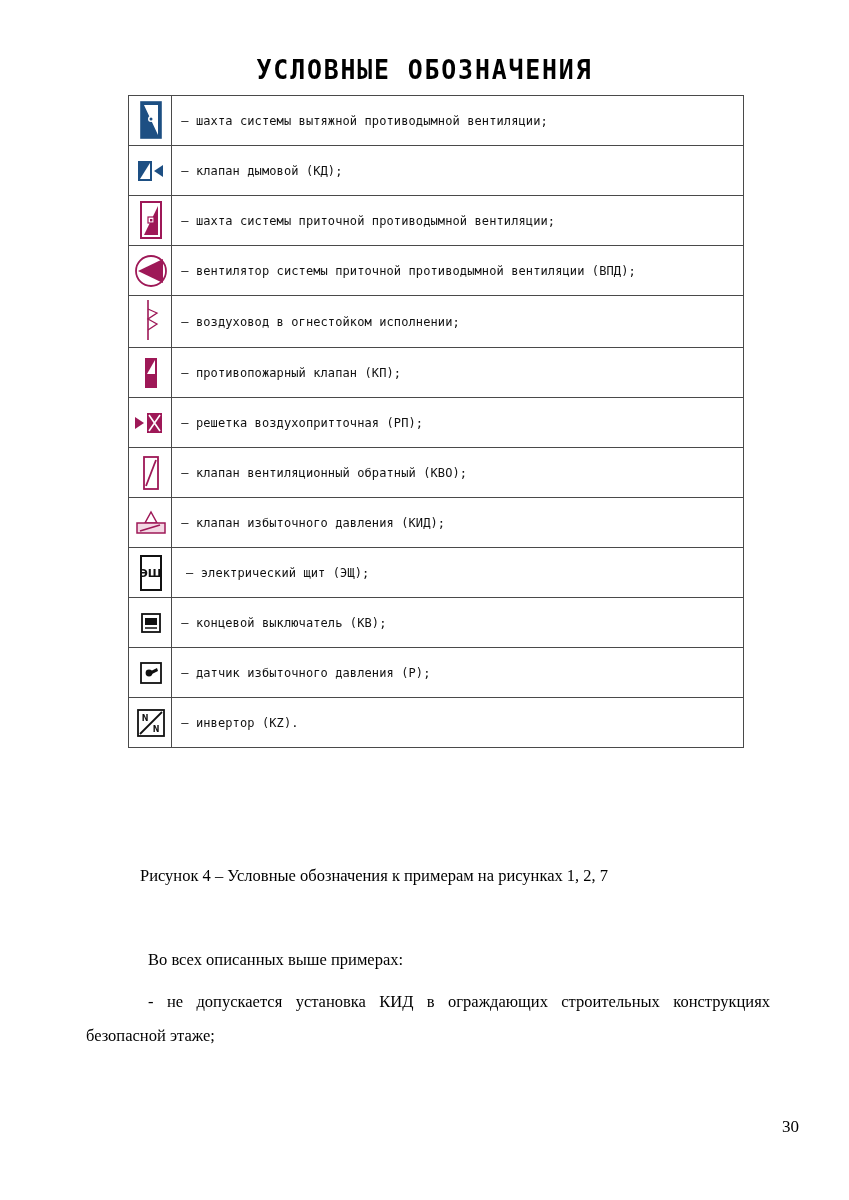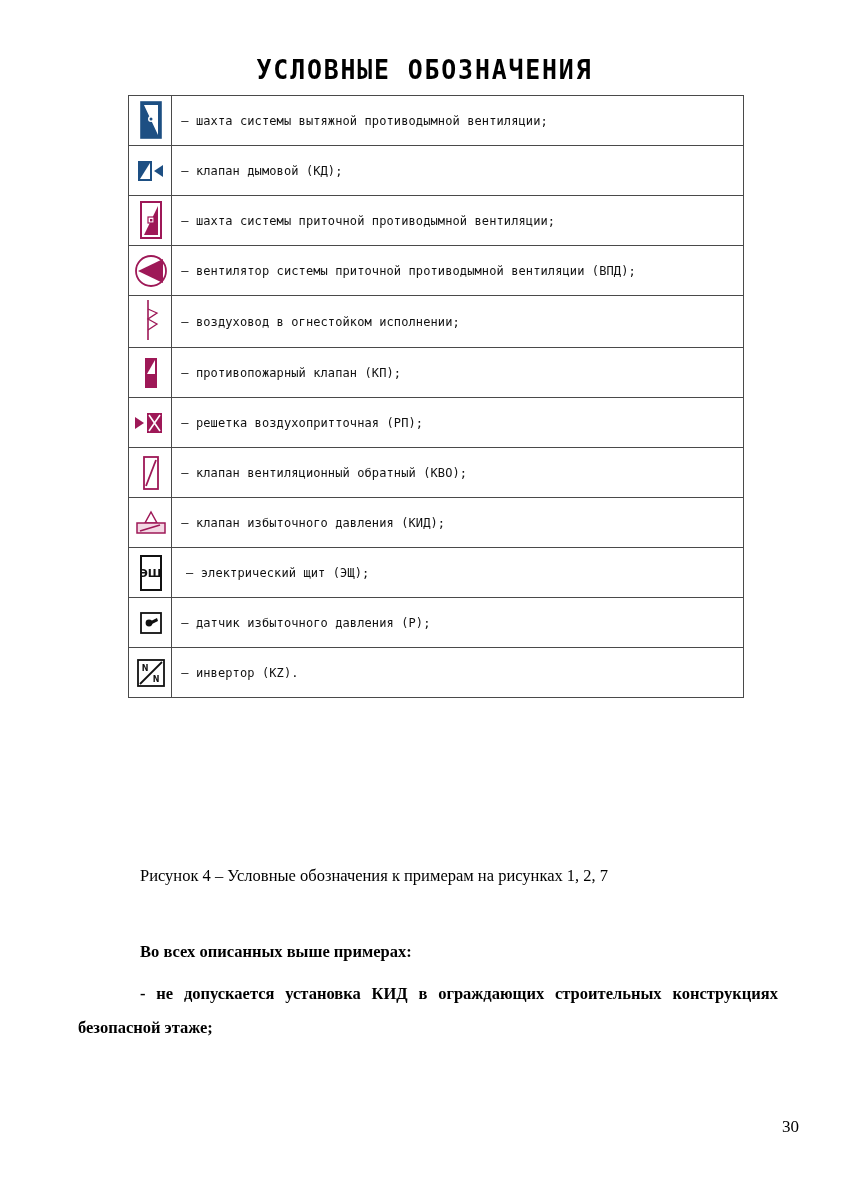--- a/index.html
+++ b/index.html
@@ -94,24 +94,23 @@
 
   .body-block {
     position: absolute;
     left: 78px;
     top: 935px;
     width: 700px;
     font-size: 16.5px;
     line-height: 34px;
   }
   .body-block p {
-    margin: 0;
+    margin: 8px;
     text-align: justify;
     text-justify: inter-word;
-    font-weight: bold;
   }
   .p-lead { text-indent: 62px; margin-bottom: 8px !important; }
   .p-item { text-indent: 62px; }
   .p-item-last { text-indent: 62px; text-align: left !important; }
 
   .page-number {
     position: absolute;
     left: 782px;
     top: 1117px;
     font-size: 17px;
@@ -249,20 +248,32 @@
             <svg width="24" height="36" viewBox="0 0 24 36">
               <rect x="2" y="1" width="20" height="34" fill="#ffffff" stroke="#111" stroke-width="2"></rect>
               <text x="12" y="22" font-family="DejaVu Sans, sans-serif" font-size="11" font-weight="700" text-anchor="middle" fill="#111">ЭЩ</text>
             </svg>
           </span>
         </td>
         <td class="desc-cell indent">– электрический щит (ЭЩ);</td>
       </tr>
 
 
+      <tr>
+        <td class="sym-cell">
+          <span class="sym-wrap">
+            <svg width="20" height="20" viewBox="0 0 20 20">
+              <rect x="1" y="1" width="18" height="18" fill="#ffffff" stroke="#111" stroke-width="1.8"></rect>
+              <rect x="4" y="5" width="12" height="7" fill="#111"></rect>
+              <line x1="4" y1="15" x2="16" y2="15" stroke="#111" stroke-width="1.5"></line>
+            </svg>
+          </span>
+        </td>
+        <td class="desc-cell">– концевой выключатель (КВ);</td>
+      </tr>
 
       <tr>
         <td class="sym-cell">
           <span class="sym-wrap">
             <svg width="22" height="22" viewBox="0 0 22 22">
               <rect x="1" y="1" width="20" height="20" fill="#ffffff" stroke="#111" stroke-width="1.8"></rect>
               <circle cx="9" cy="11" r="3.4" fill="#111"></circle>
               <path d="M11 9 L17 6 L18 9 L12 12 Z" fill="#111"></path>
             </svg>
           </span>

